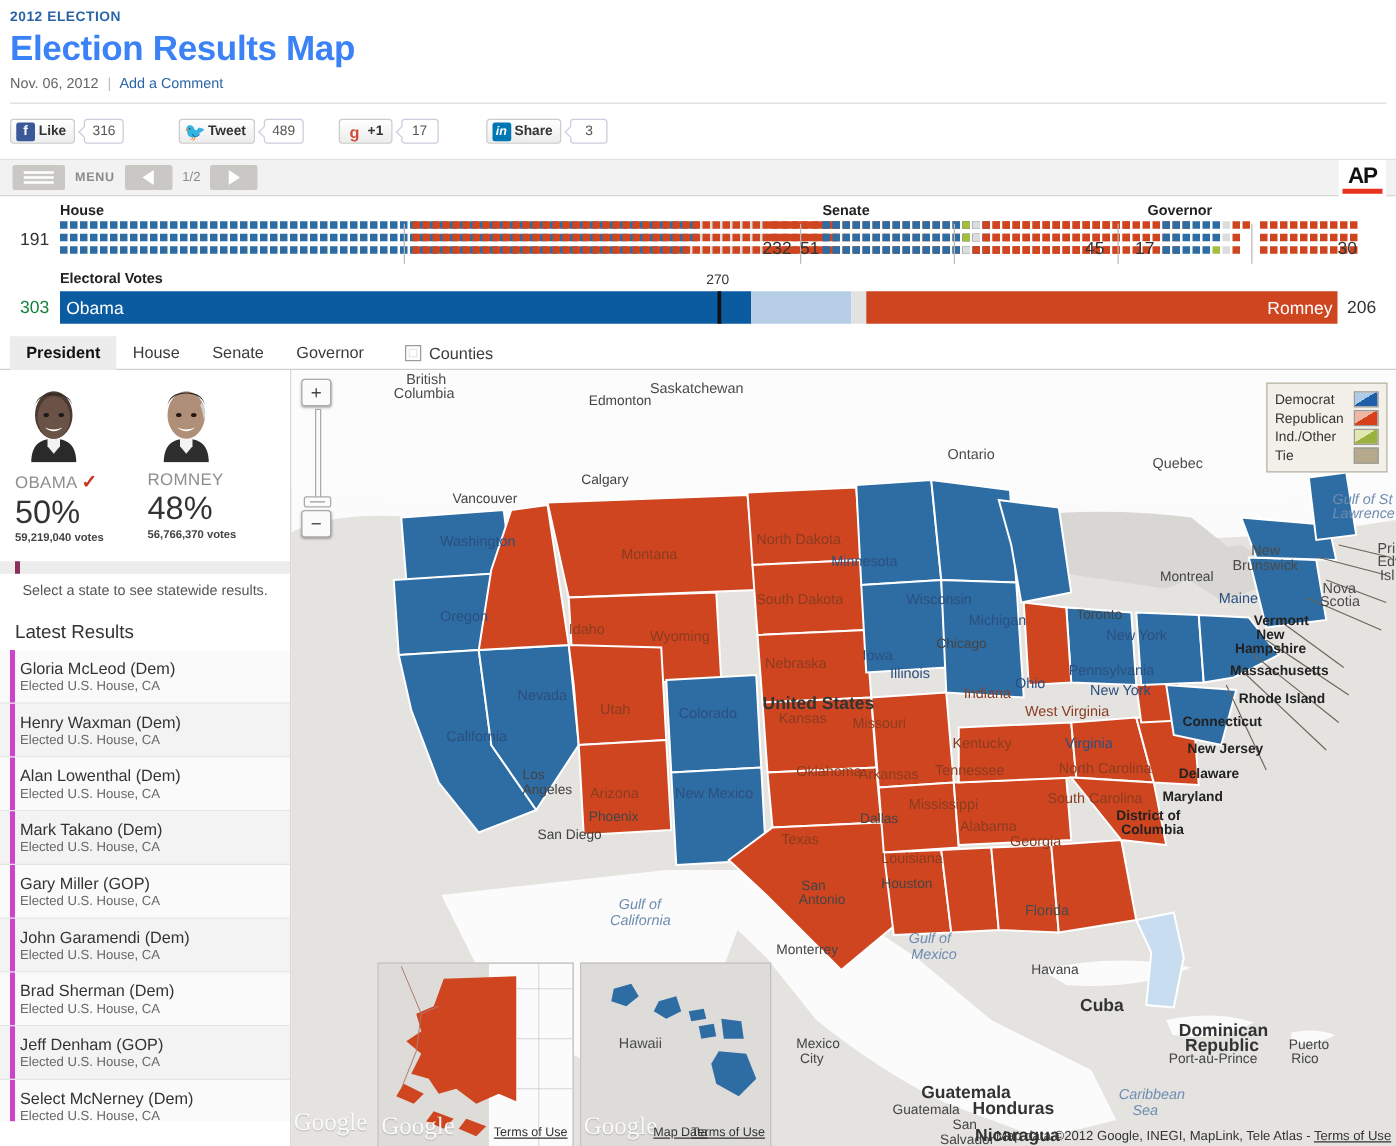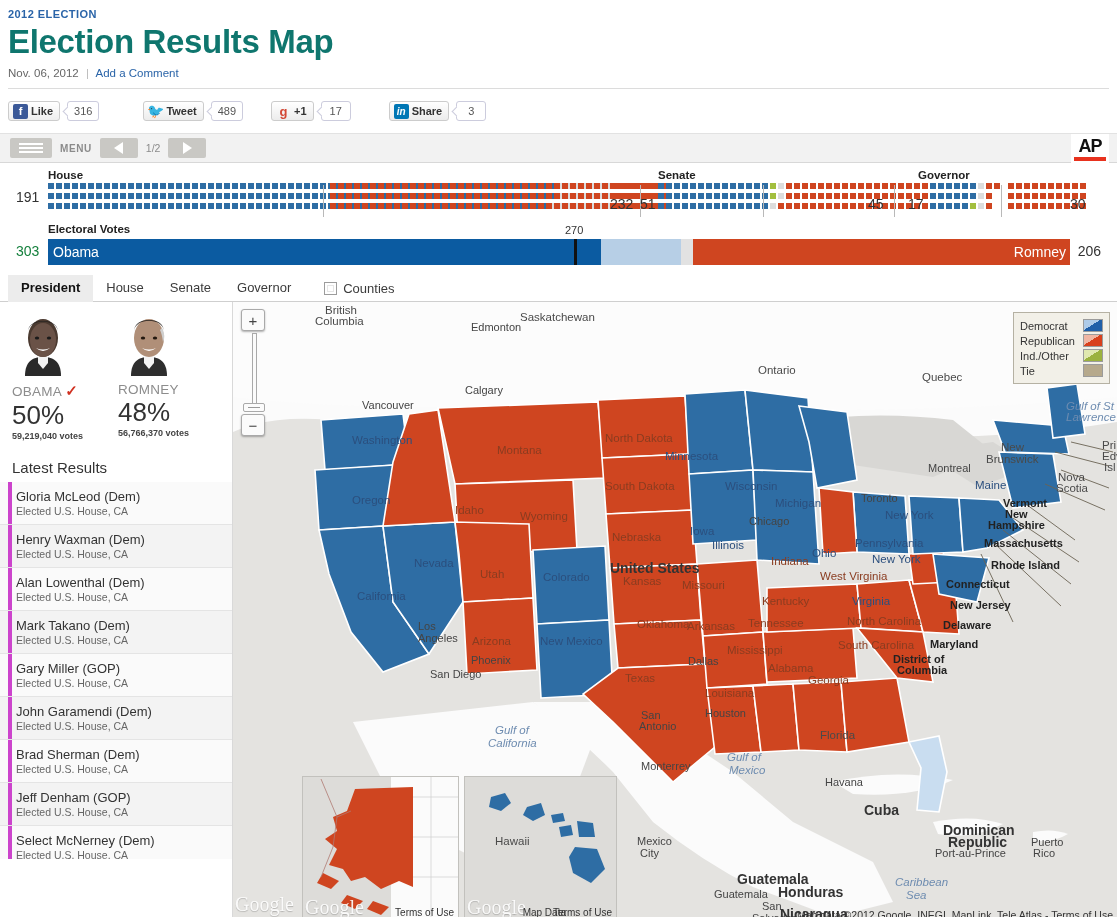--- a/index.html
+++ b/index.html
@@ -9,21 +9,21 @@
     font-family: "Liberation Sans", sans-serif;
     overflow: hidden;
   }
 
   
   .kicker {
     font-size: 11px; font-weight: bold; color: #2a64a8;
     letter-spacing: .04em; padding: 8px 0 0 8px;
   }
   .page-title {
-    font-size: 33px; font-weight: bold; color: #0f766e;
+    font-size: 28px; font-weight: bold; color: #3b82f6;
     padding: 3px 0 0 8px; letter-spacing: -.01em;
   }
   .byline { padding: 6px 0 0 8px; font-size: 11.5px; color: #666; }
   .byline .sep { color: #bbb; padding: 0 4px; }
   .byline a { color: #2a64a8; text-decoration: none; }
   .hrule { height: 1px; background: #dcdcdc; margin: 9px 8px 0 8px; }
 
   
   .share-bar { display: flex; align-items: center; gap: 0; padding: 9px 0 9px 8px; height: 44px; }
   .share-unit { display: flex; align-items: center; }
@@ -995,20 +995,24 @@
           </svg>
         </div>
         <div class="cand-name">
           <span>ROMNEY</span>
         </div>
         <div class="cand-pct">48%</div>
         <div class="cand-votes">56,766,370 votes</div>
       </div>
     </div>
 
+    <div class="sel-note-wrap">
+      <div class="accentline"></div>
+      <div class="sel-note">Select a state to see statewide results.</div>
+    </div>
 
     <div class="latest-title">Latest Results</div>
     <div class="results-list" id="results-list">
       <div class="list-scrollbar"></div>
     <div class="result">
           <div class="r-name">Gloria McLeod (Dem)</div>
           <div class="r-sub">Elected U.S. House, CA</div>
         </div>
         <div class="result">
           <div class="r-name">Henry Waxman (Dem)</div>
@@ -1210,21 +1214,21 @@
         <span class="maplabel ml-city" style="left: 695px; top: 160px;">Montreal</span>
         <span class="maplabel ml-city" style="left: 516px; top: 213px;">Chicago</span>
         <span class="maplabel ml-city" style="left: 185px; top: 318px;">Los</span>
         <span class="maplabel ml-city" style="left: 185px; top: 330px;">Angeles</span>
         <span class="maplabel ml-city" style="left: 197px; top: 366px;">San Diego</span>
         <span class="maplabel ml-city" style="left: 238px; top: 352px;">Phoenix</span>
         <span class="maplabel ml-city" style="left: 455px; top: 353px;">Dallas</span>
         <span class="maplabel ml-city" style="left: 472px; top: 405px;">Houston</span>
         <span class="maplabel ml-city" style="left: 408px; top: 407px;">San</span>
         <span class="maplabel ml-city" style="left: 406px; top: 418px;">Antonio</span>
-        <span class="maplabel ml-city" style="left: 408px; top: 458px;">Monterrey</span>
+        <span class="maplabel ml-city" style="left: 388px; top: 458px;">Monterrey</span>
         <span class="maplabel ml-city" style="left: 404px; top: 533px;">Mexico</span>
         <span class="maplabel ml-city" style="left: 407px; top: 545px;">City</span>
         <span class="maplabel ml-city" style="left: 592px; top: 474px;">Havana</span>
         <span class="maplabel ml-city" style="left: 481px; top: 586px;">Guatemala</span>
         <span class="maplabel ml-city" style="left: 529px; top: 598px;">San</span>
         <span class="maplabel ml-city" style="left: 519px; top: 610px;">Salvador</span>
         <span class="maplabel ml-city" style="left: 702px; top: 545px;">Port-au-Prince</span>
         <span class="maplabel ml-city" style="left: 798px; top: 534px;">Puerto</span>
         <span class="maplabel ml-city" style="left: 800px; top: 545px;">Rico</span>
         <span class="maplabel ml-country" style="left: 377px; top: 258px;">United States</span>

